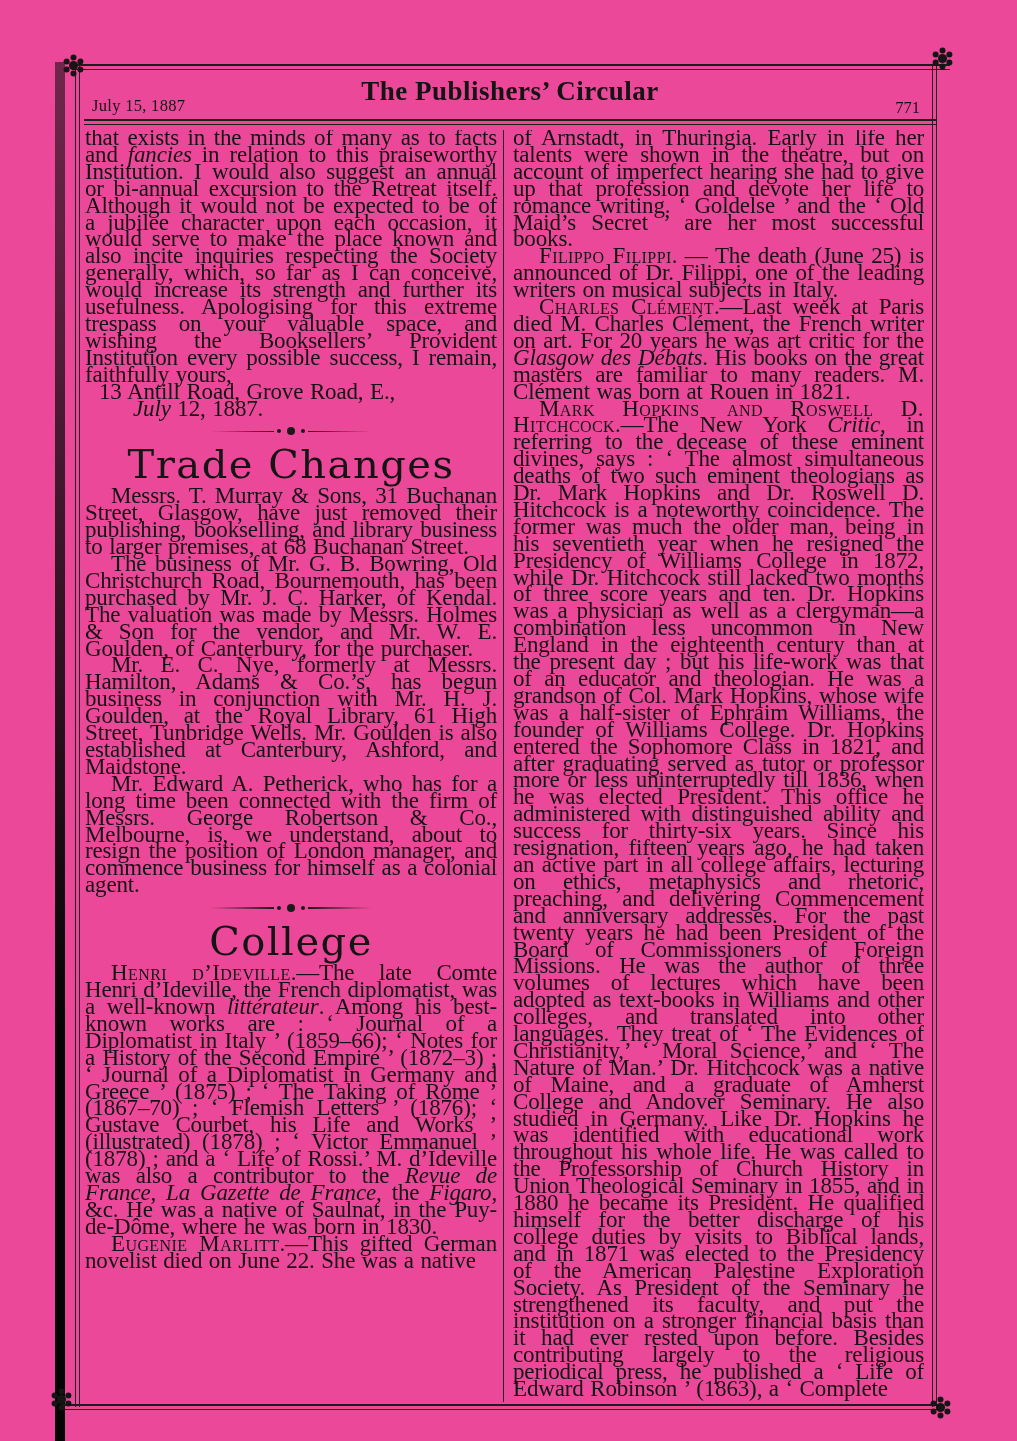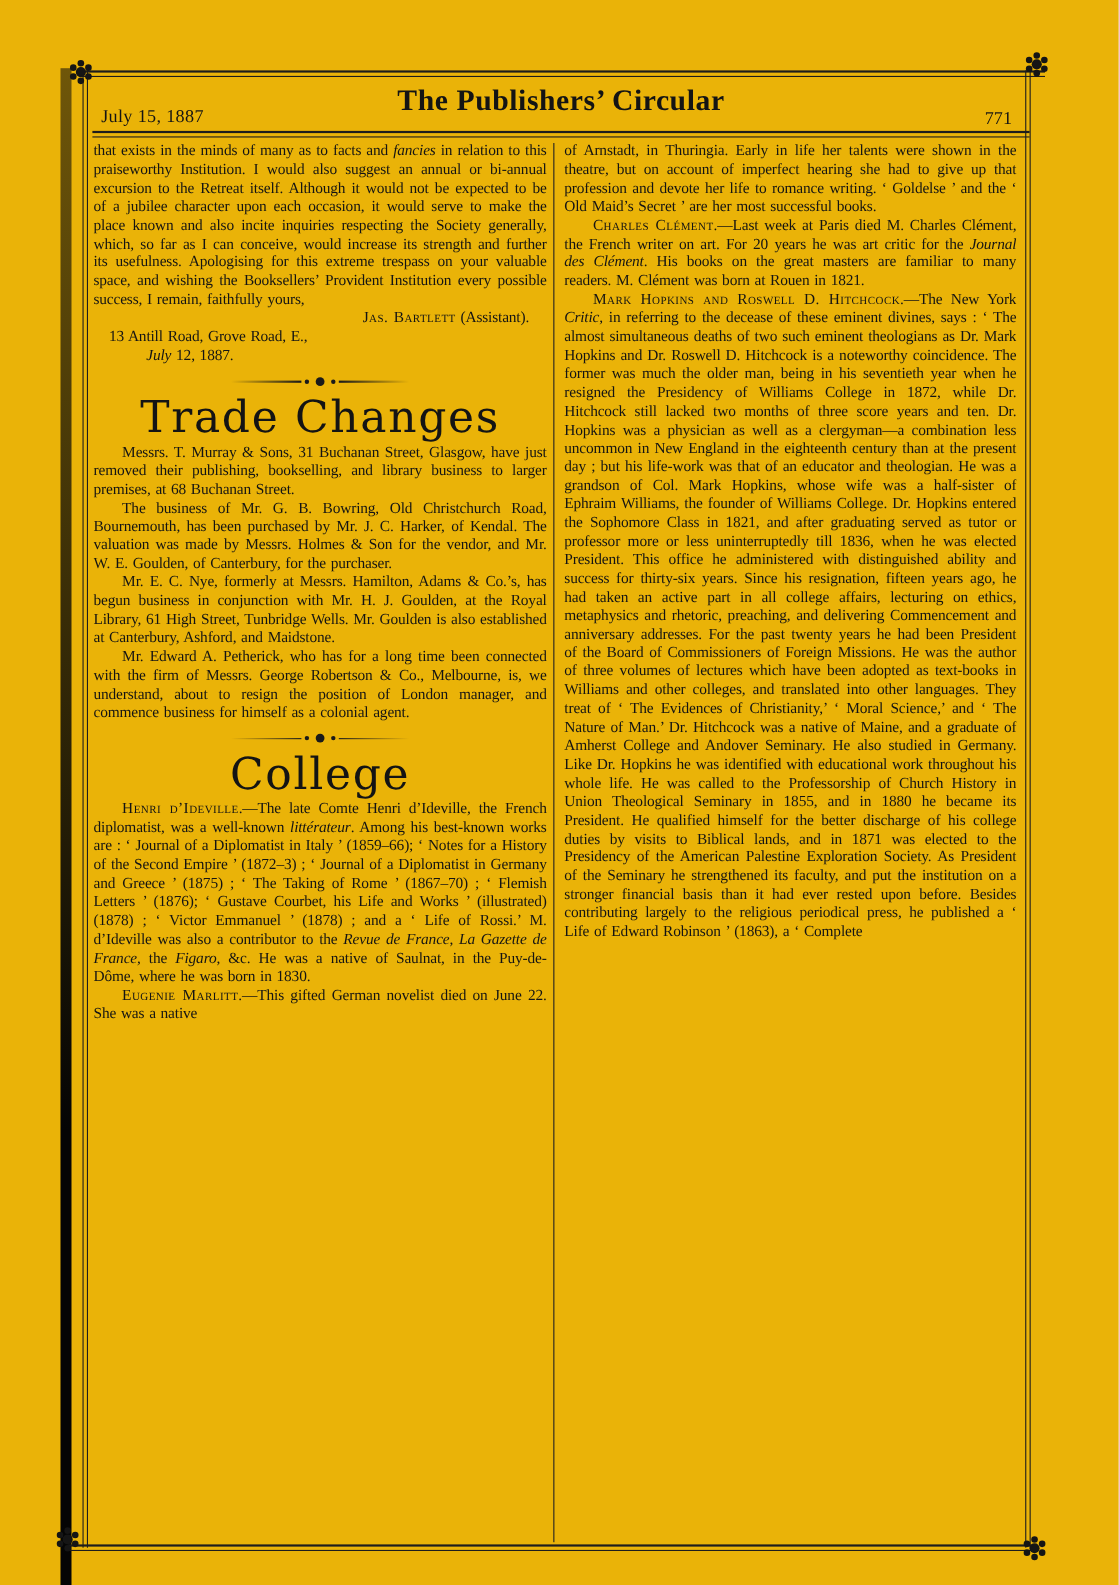--- a/index.html
+++ b/index.html
@@ -1,18 +1,18 @@
 <!DOCTYPE html>
 <html><head>
 <meta charset="utf-8">
 <style>
   html,body { margin:0; padding:0; background:#e8e6e0; }
   .page {
     position:relative; width:1017px; height:1441px;
-    background:#eab308; overflow:hidden;
+    background:#ec4899; overflow:hidden;
     font-family:"Liberation Serif","DejaVu Serif",serif;
     color:#141414;
   }
   
   .spine {
     position:absolute; left:55px; top:62px; width:10px; height:1379px;
     background:linear-gradient(to bottom, rgba(10,10,10,.55), #050505 70%);
   }
   
   .rule { position:absolute; height:3px; border-top:2.5px solid #1d1d1d; border-bottom:1px solid #1d1d1d; }
@@ -39,21 +39,21 @@
                 font-size:27px; font-weight:600; letter-spacing:.5px; }
   .page-num   { position:absolute; right:16px; top:28px; font-size:16.5px; }
 
   
   .columns { position:absolute; left:85px; top:130px; width:848px; height:1272px; display:flex; }
   .col { width:412px; overflow:hidden; }
   .col.left  { padding-right:6px; }
   .gutter { width:1px; background:#222; }
   .col.right { padding-left:9px; width:411px; }
 
-  .para { margin:0; font-size:14px; line-height:16.9px; text-align:justify;
+  .para { margin:0; font-size:23px; line-height:16.9px; text-align:justify;
           text-indent:26px; letter-spacing:-0.15px; word-spacing:1px; }
   .para.noindent { text-indent:0; }
   .para.signature { text-align:right; text-indent:0; padding-right:16px; }
   .para.address   { text-align:left; text-indent:14px; }
   .para.dateline  { text-align:left; text-indent:48px; }
   .sc { font-variant:small-caps; letter-spacing:.4px; }
   i  { font-style:italic; }
 
   .section-heading { margin:9px 0 7px; text-align:center; font-size:40px; line-height:34px;
                      font-weight:500; letter-spacing:1.5px; font-family:"DejaVu Serif","Liberation Serif",serif; }
@@ -133,21 +133,20 @@
 
   <header class="masthead">
     <span class="issue-date">July 15, 1887</span>
     <h1 class="pub-title">The Publishers’ Circular</h1>
     <span class="page-num">771</span>
   </header>
 
   <main class="columns">
     <section class="col left" id="col-left">
         <p class="para noindent">that exists in the minds of many as to facts and <i>fancies</i> in relation to this praiseworthy Institution. I would also suggest an annual or bi-annual excursion to the Retreat itself.  Although it would not be expected to be of a jubilee character upon each occasion, it would serve to make the place known and also incite inquiries respecting the Society generally, which, so far as I can conceive, would increase its strength and further its usefulness.  Apologising for this extreme trespass on your valuable space, and wishing the Booksellers’ Provident Institution every possible success, I remain, faithfully yours,</p>
-        <p class="para signature"><span class="sc">Jas. Bartlett</span> (Assistant).</p>
         <p class="para address">13 Antill Road, Grove Road, E.,</p>
         <p class="para dateline"><i>July</i> 12, 1887.</p>
         <div class="divider">
           <span class="dline l"></span>
           <span class="ddot small"></span>
           <span class="ddot"></span>
           <span class="ddot small"></span>
           <span class="dline r"></span>
         </div>
         <h2 class="section-heading">Trade Changes</h2>
@@ -162,18 +161,19 @@
           <span class="ddot small"></span>
           <span class="dline r"></span>
         </div>
         <h2 class="section-heading">College</h2>
         <p class="para"><span class="sc">Henri d’Ideville</span>.—The late Comte Henri d’Ideville, the French diplomatist, was a well-known <i>littérateur</i>.  Among his best-known works are : ‘ Journal of a Diplomatist in Italy ’ (1859–66); ‘ Notes for a History of the Second Empire ’ (1872–3) ; ‘ Journal of a Diplomatist in Germany and Greece ’ (1875) ; ‘ The Taking of Rome ’ (1867–70) ; ‘ Flemish Letters ’ (1876); ‘ Gustave Courbet, his Life and Works ’ (illustrated) (1878) ; ‘ Victor Emmanuel ’ (1878) ; and a ‘ Life of Rossi.’  M. d’Ideville was also a contributor to the <i>Revue de France</i>, <i>La Gazette de France</i>, the <i>Figaro</i>, &amp;c.  He was a native of Saulnat, in the Puy-de-Dôme, where he was born in 1830.</p>
         <p class="para"><span class="sc">Eugenie Marlitt</span>.—This gifted German novelist died on June 22.  She was a native</p>
       </section>
     <div class="gutter"></div>
     <section class="col right" id="col-right">
         <p class="para noindent">of Arnstadt, in Thuringia.  Early in life her talents were shown in the theatre, but on account of imperfect hearing she had to give up that profession and devote her life to romance writing.  ‘ Goldelse ’ and the ‘ Old Maid’s Secret ’ are her most successful books.</p>
-        <p class="para"><span class="sc">Charles Clément</span>.—Last week at Paris died M. Charles Clément, the French writer on art.  For 20 years he was art critic for the <i>Journal des Clément</i>.  His books on the great masters are familiar to many readers.  M. Clément was born at Rouen in 1821.</p>
+        <p class="para"><span class="sc">Filippo Filippi</span>. — The death (June 25) is announced of Dr. Filippi, one of the leading writers on musical subjects in Italy.</p>
+        <p class="para"><span class="sc">Charles Clément</span>.—Last week at Paris died M. Charles Clément, the French writer on art.  For 20 years he was art critic for the <i>Glasgow des Débats</i>.  His books on the great masters are familiar to many readers.  M. Clément was born at Rouen in 1821.</p>
         <p class="para"><span class="sc">Mark Hopkins and Roswell D. Hitchcock</span>.—The New York <i>Critic</i>, in referring to the decease of these eminent divines, says : ‘ The almost simultaneous deaths of two such eminent theologians as Dr. Mark Hopkins and Dr. Roswell D. Hitchcock is a noteworthy coincidence.  The former was much the older man, being in his seventieth year when he resigned the Presidency of Williams College in 1872, while Dr. Hitchcock still lacked two months of three score years and ten.  Dr. Hopkins was a physician as well as a clergyman—a combination less uncommon in New England in the eighteenth century than at the present day ; but his life-work was that of an educator and theologian.  He was a grandson of Col. Mark Hopkins, whose wife was a half-sister of Ephraim Williams, the founder of Williams College.  Dr. Hopkins entered the Sophomore Class in 1821, and after graduating served as tutor or professor more or less uninterruptedly till 1836, when he was elected President.  This office he administered with distinguished ability and success for thirty-six years.  Since his resignation, fifteen years ago, he had taken an active part in all college affairs, lecturing on ethics, metaphysics and rhetoric, preaching, and delivering Commencement and anniversary addresses.  For the past twenty years he had been President of the Board of Commissioners of Foreign Missions.  He was the author of three volumes of lectures which have been adopted as text-books in Williams and other colleges, and translated into other languages.  They treat of ‘ The Evidences of Christianity,’ ‘ Moral Science,’ and ‘ The Nature of Man.’ Dr. Hitchcock was a native of Maine, and a graduate of Amherst College and Andover Seminary.  He also studied in Germany.  Like Dr. Hopkins he was identified with educational work throughout his whole life.  He was called to the Professorship of Church History in Union Theological Seminary in 1855, and in 1880 he became its President.  He qualified himself for the better discharge of his college duties by visits to Biblical lands, and in 1871 was elected to the Presidency of the American Palestine Exploration Society.  As President of the Seminary he strengthened its faculty, and put the institution on a stronger financial basis than it had ever rested upon before. Besides contributing largely to the religious periodical press, he published a ‘ Life of Edward Robinson ’ (1863), a ‘ Complete</p>
       </section>
   </main>
 
 </div>
 
 </body></html>

